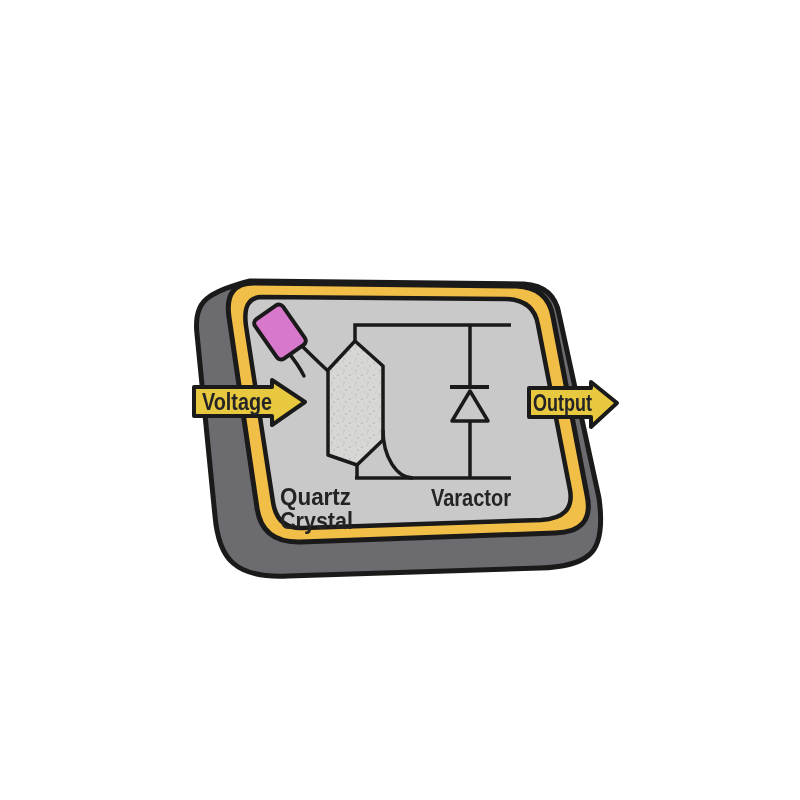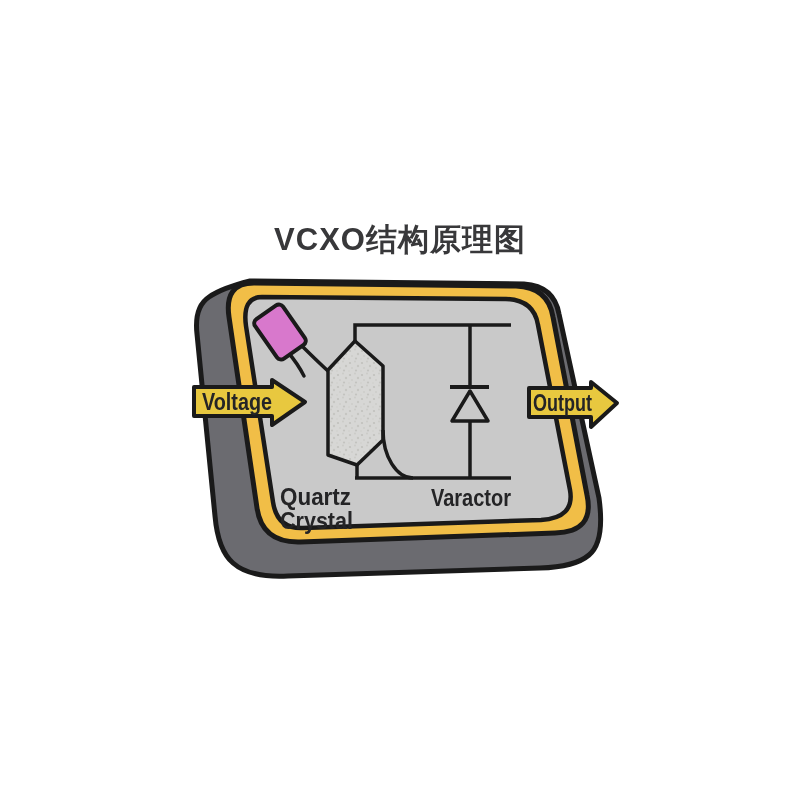--- a/index.html
+++ b/index.html
@@ -28,21 +28,20 @@
     font-family: "Liberation Sans", "DejaVu Sans", sans-serif;
     font-weight: bold;
     fill: #242426;
   }
 </style>
 </head>
 <body>
 
 <div class="canvas">
 
-  <div class="diagram-title">VCXO结构原理图</div>
 
   <svg width="800" height="800" viewBox="0 0 800 800">
     <defs>
       <pattern id="speckle" width="12" height="12" patternUnits="userSpaceOnUse">
         <rect width="12" height="12" fill="#d7d7d5"></rect>
         <circle cx="2" cy="3" r="1.1" fill="#c1c1bd"></circle>
         <circle cx="7" cy="1.5" r="0.9" fill="#cacac6"></circle>
         <circle cx="10" cy="6" r="1.2" fill="#c6c6c2"></circle>
         <circle cx="4" cy="8" r="1.0" fill="#cdcdc9"></circle>
         <circle cx="8" cy="10.5" r="1.1" fill="#c3c3bf"></circle>

